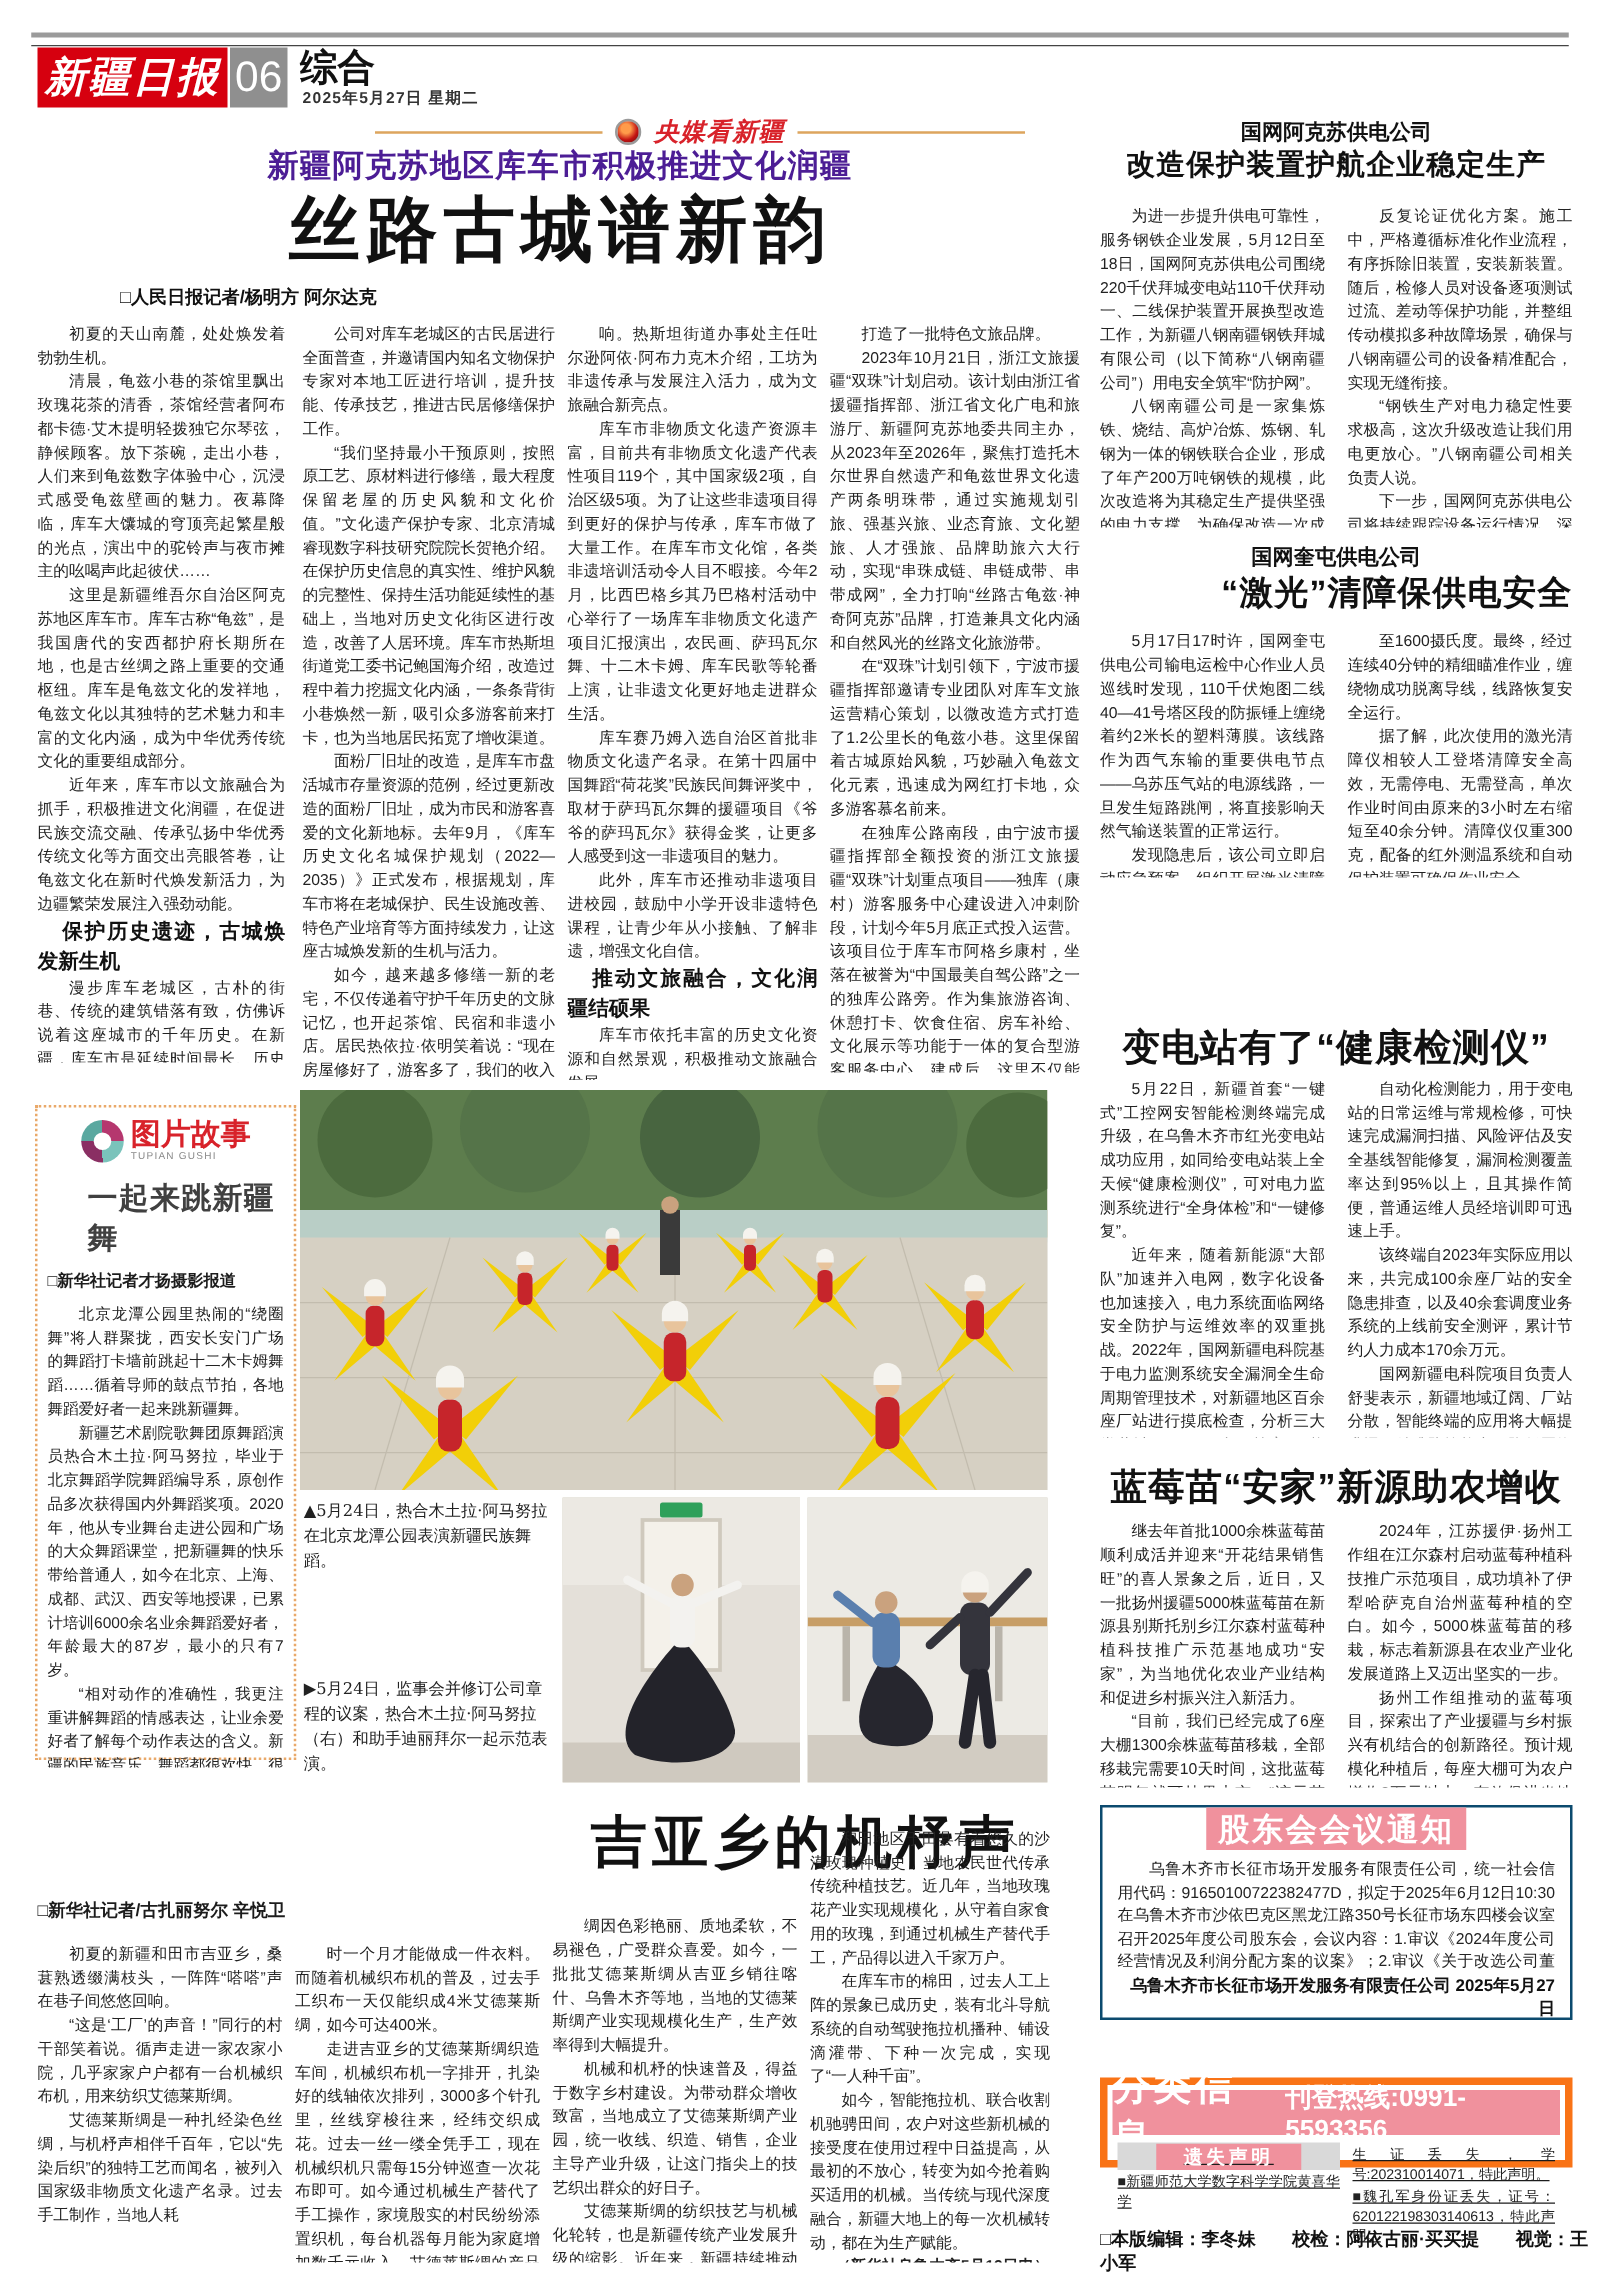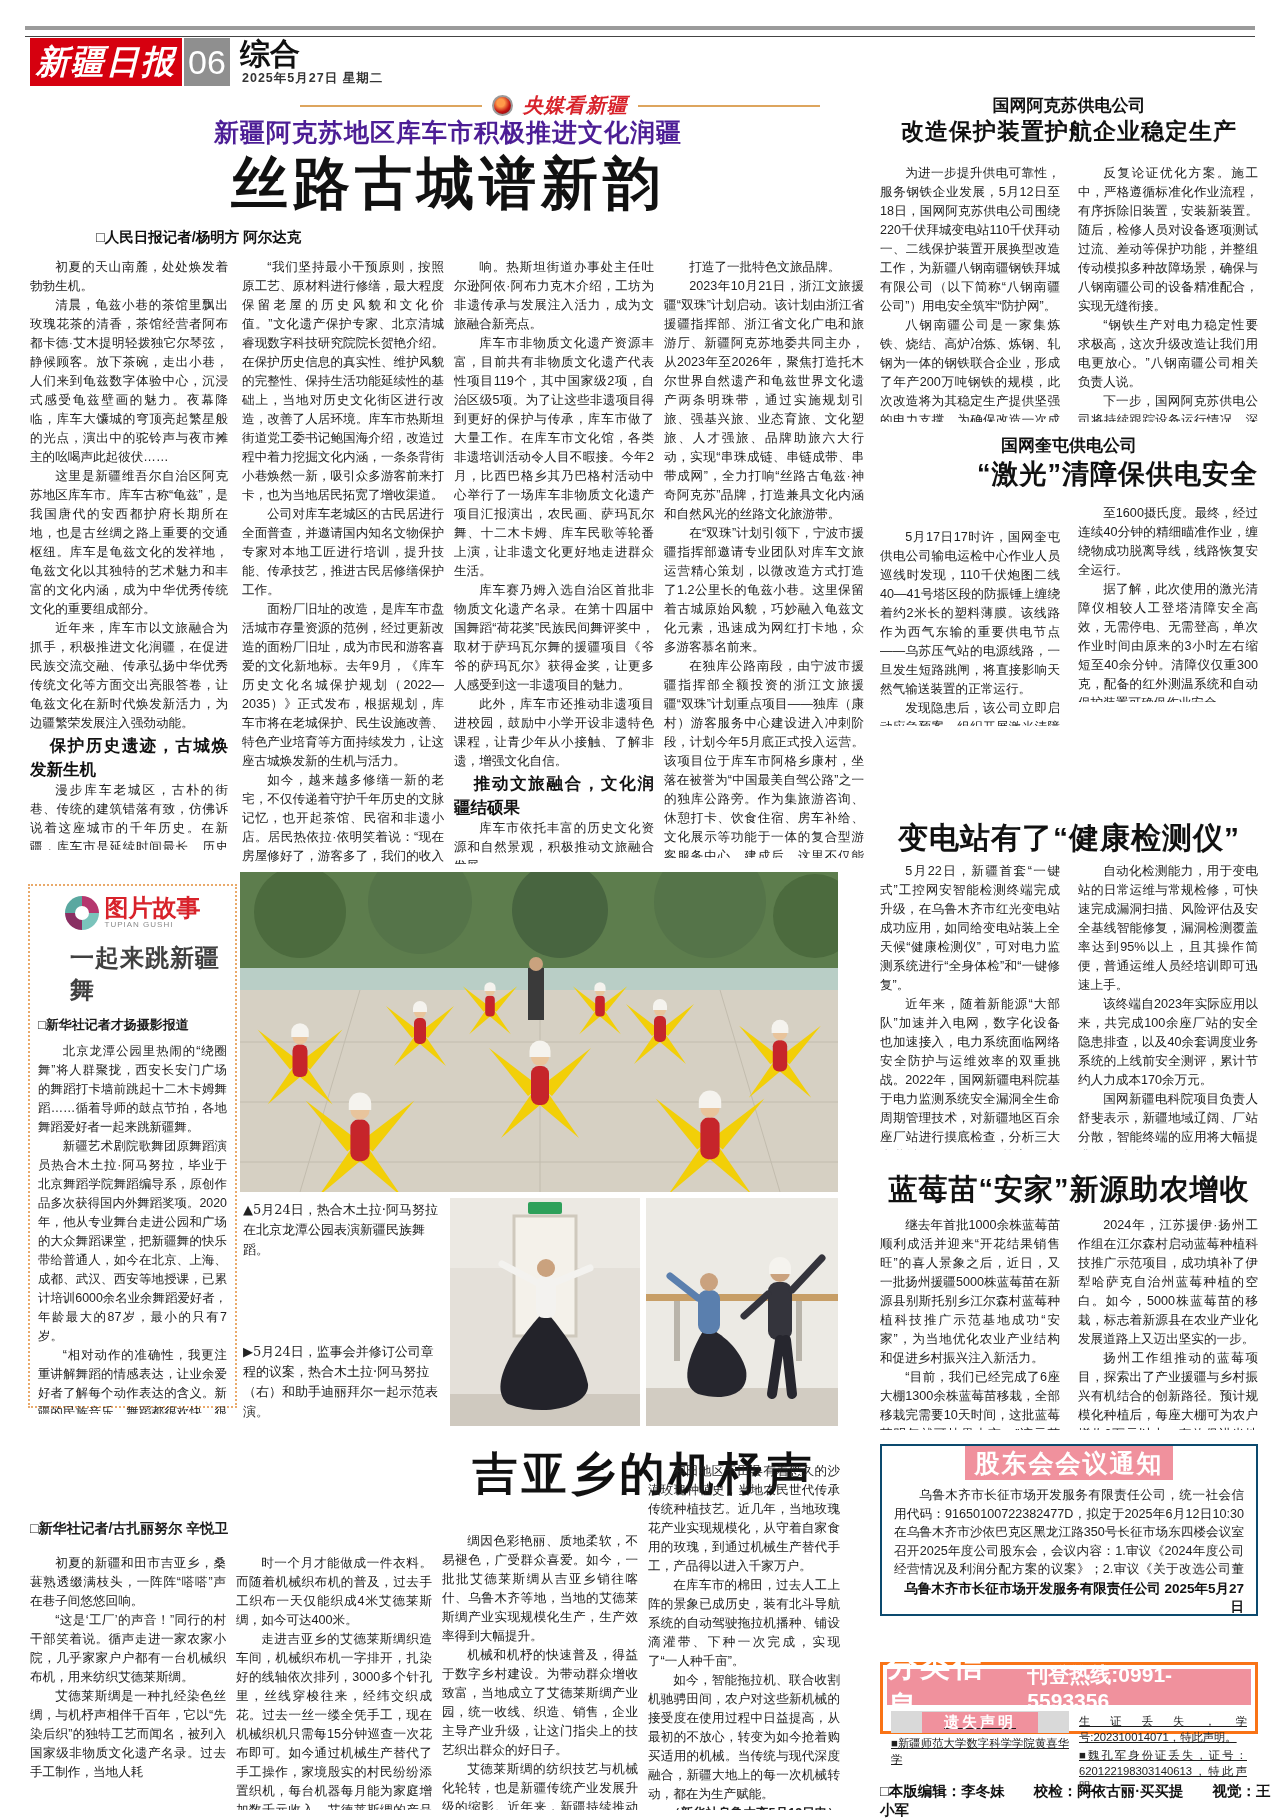--- a/index.html
+++ b/index.html
@@ -26,21 +26,21 @@
   .b-note{text-align:right;font-weight:bold;}
   
   .rr-kicker{position:absolute;left:880px;width:378px;text-align:center;font-size:17px;font-weight:700;color:#111;}
   .rr-headline{position:absolute;left:880px;width:378px;text-align:center;font-weight:900;color:#111;letter-spacing:1px;}
   
   .notice-box{position:absolute;left:880px;top:1444px;width:378px;height:172px;border:2px solid #0c4a6e;box-sizing:border-box;}
   .notice-title{width:208px;height:34px;margin:0 auto;background:#f0919d;color:#fff;font-size:25px;font-weight:900;display:flex;align-items:center;justify-content:center;letter-spacing:2px;}
   .notice-body{padding:6px 12px 0;font-size:12.6px;line-height:18.5px;text-align:justify;text-indent:2em;color:#222;}
   .notice-sign{padding:2px 12px 0;font-size:13.5px;font-weight:900;text-align:right;color:#111;}
   
-  .cls-box{position:absolute;left:880px;top:1662px;width:378px;height:72px;border:3px solid #f97316;box-sizing:border-box;}
+  .cls-box{position:absolute;left:880px;top:1662px;width:378px;height:72px;border:6px solid #f97316;box-sizing:border-box;}
   .cls-banner{margin:4px;height:36px;background:#f0919d;color:#fff;display:flex;align-items:center;justify-content:center;gap:10px;}
   .cls-banner .t1{font-size:30px;font-weight:900;letter-spacing:3px;}
   .cls-banner .t2{font-size:21px;font-weight:900;}
   .cls-cols{display:flex;padding:2px 8px 0;gap:10px;text-decoration:underline;}
   .loss-strip{height:22px;background:#d9d9d9;display:flex;align-items:center;justify-content:center;}
   .loss-label{background:#f0919d;color:#fff;font-size:15px;font-weight:900;padding:1px 22px;letter-spacing:3px;}
   .cls-item{font-size:11.3px;line-height:15.5px;color:#222;text-align:justify;margin-top:3px;}
   .editor-line{position:absolute;left:880px;top:1782px;font-size:14.5px;font-weight:bold;color:#111;}
   
   .ps-box{position:absolute;left:28px;top:884px;width:209px;height:524px;border:2px dotted #e9a96a;box-sizing:border-box;padding:10px 8px 0;}
@@ -81,22 +81,22 @@
 <div class="abs byline" style="left:96px;top:228px;">□人民日报记者/杨明方 阿尔达克</div>
 <div class="col" style="left:30px;top:258px;width:198px;height:592px;">
     <p class="b-p">初夏的天山南麓，处处焕发着勃勃生机。</p>
     <p class="b-p">清晨，龟兹小巷的茶馆里飘出玫瑰花茶的清香，茶馆经营者阿布都卡德·艾木提明轻拨独它尔琴弦，静候顾客。放下茶碗，走出小巷，人们来到龟兹数字体验中心，沉浸式感受龟兹壁画的魅力。夜幕降临，库车大馕城的穹顶亮起繁星般的光点，演出中的驼铃声与夜市摊主的吆喝声此起彼伏……</p>
     <p class="b-p">这里是新疆维吾尔自治区阿克苏地区库车市。库车古称“龟兹”，是我国唐代的安西都护府长期所在地，也是古丝绸之路上重要的交通枢纽。库车是龟兹文化的发祥地，龟兹文化以其独特的艺术魅力和丰富的文化内涵，成为中华优秀传统文化的重要组成部分。</p>
     <p class="b-p">近年来，库车市以文旅融合为抓手，积极推进文化润疆，在促进民族交流交融、传承弘扬中华优秀传统文化等方面交出亮眼答卷，让龟兹文化在新时代焕发新活力，为边疆繁荣发展注入强劲动能。</p>
     <p class="b-h">保护历史遗迹，古城焕发新生机</p>
     <p class="b-p">漫步库车老城区，古朴的街巷、传统的建筑错落有致，仿佛诉说着这座城市的千年历史。在新疆，库车市是延续时间最长、历史文化遗产类型最为丰富的历史文化名城之一，有露天博物馆之称。</p>
   </div>
 <div class="col" style="left:242px;top:258px;width:202px;height:606px;">
+    <p class="b-p">公司对库车老城区的古民居进行全面普查，并邀请国内知名文物保护专家对本地工匠进行培训，提升技能、传承技艺，推进古民居修缮保护工作。</p>
     <p class="b-p">“我们坚持最小干预原则，按照原工艺、原材料进行修缮，最大程度保留老屋的历史风貌和文化价值。”文化遗产保护专家、北京清城睿现数字科技研究院院长贺艳介绍。在保护历史信息的真实性、维护风貌的完整性、保持生活功能延续性的基础上，当地对历史文化街区进行改造，改善了人居环境。库车市热斯坦街道党工委书记鲍国海介绍，改造过程中着力挖掘文化内涵，一条条背街小巷焕然一新，吸引众多游客前来打卡，也为当地居民拓宽了增收渠道。</p>
-    <p class="b-p">公司对库车老城区的古民居进行全面普查，并邀请国内知名文物保护专家对本地工匠进行培训，提升技能、传承技艺，推进古民居修缮保护工作。</p>
     <p class="b-p">面粉厂旧址的改造，是库车市盘活城市存量资源的范例，经过更新改造的面粉厂旧址，成为市民和游客喜爱的文化新地标。去年9月，《库车历史文化名城保护规划（2022—2035）》正式发布，根据规划，库车市将在老城保护、民生设施改善、特色产业培育等方面持续发力，让这座古城焕发新的生机与活力。</p>
     <p class="b-p">如今，越来越多修缮一新的老宅，不仅传递着守护千年历史的文脉记忆，也开起茶馆、民宿和非遗小店。居民热依拉·依明笑着说：“现在房屋修好了，游客多了，我们的收入也增加了。”老屋重焕光彩，也让更多孩子了解千年库车的历史文化。</p>
   </div>
 <div class="col" style="left:454px;top:258px;width:200px;height:606px;">
     <p class="b-p">响。热斯坦街道办事处主任吐尔逊阿依·阿布力克木介绍，工坊为非遗传承与发展注入活力，成为文旅融合新亮点。</p>
     <p class="b-p">库车市非物质文化遗产资源丰富，目前共有非物质文化遗产代表性项目119个，其中国家级2项，自治区级5项。为了让这些非遗项目得到更好的保护与传承，库车市做了大量工作。在库车市文化馆，各类非遗培训活动令人目不暇接。今年2月，比西巴格乡其乃巴格村活动中心举行了一场库车非物质文化遗产项目汇报演出，农民画、萨玛瓦尔舞、十二木卡姆、库车民歌等轮番上演，让非遗文化更好地走进群众生活。</p>
     <p class="b-p">库车赛乃姆入选自治区首批非物质文化遗产名录。在第十四届中国舞蹈“荷花奖”民族民间舞评奖中，取材于萨玛瓦尔舞的援疆项目《爷爷的萨玛瓦尔》获得金奖，让更多人感受到这一非遗项目的魅力。</p>
     <p class="b-p">此外，库车市还推动非遗项目进校园，鼓励中小学开设非遗特色课程，让青少年从小接触、了解非遗，增强文化自信。</p>
     <p class="b-h">推动文旅融合，文化润疆结硕果</p>
     <p class="b-p">库车市依托丰富的历史文化资源和自然景观，积极推动文旅融合发展，</p>
@@ -115,21 +115,21 @@
     <p class="b-p">八钢南疆公司是一家集炼铁、烧结、高炉冶炼、炼钢、轧钢为一体的钢铁联合企业，形成了年产200万吨钢铁的规模，此次改造将为其稳定生产提供坚强的电力支撑。为确保改造一次成功，该公司提前组织人员开展现场勘查，结合设备状况</p>
   </div>
 <div class="col" style="left:1078px;top:164px;width:180px;height:258px;">
     <p class="b-p">反复论证优化方案。施工中，严格遵循标准化作业流程，有序拆除旧装置，安装新装置。随后，检修人员对设备逐项测试过流、差动等保护功能，并整组传动模拟多种故障场景，确保与八钢南疆公司的设备精准配合，实现无缝衔接。</p>
     <p class="b-p">“钢铁生产对电力稳定性要求极高，这次升级改造让我们用电更放心。”八钢南疆公司相关负责人说。</p>
     <p class="b-p">下一步，国网阿克苏供电公司将持续跟踪设备运行情况，深化供电服务保障，满足企业用电需求，以可靠供电助力地方经济社会高质量发展，更好满足拜城县及周边园区企业用电需求，为拜城经济社会高质量发展提供坚强电力保障。</p>
   </div>
 
 <div class="rr-kicker" style="top:434px;">国网奎屯供电公司</div>
 <div class="rr-headline" style="top:456px;font-size:27px;text-align:right;">“激光”清障保供电安全</div>
-<div class="col" style="left:880px;top:528px;width:180px;height:198px;">
+<div class="col" style="left:880px;top:504px;width:180px;height:198px;">
     <p class="b-p">5月17日17时许，国网奎屯供电公司输电运检中心作业人员巡线时发现，110千伏炮图二线40—41号塔区段的防振锤上缠绕着约2米长的塑料薄膜。该线路作为西气东输的重要供电节点——乌苏压气站的电源线路，一旦发生短路跳闸，将直接影响天然气输送装置的正常运行。</p>
     <p class="b-p">发现隐患后，该公司立即启动应急预案，组织开展激光清障作业。作业人员选定最佳作业点后，划定了半径15米的安全作业区域，并设置警示标志。“激光功率调至80%，焦距设定为35米。”随着操作指令的下达，工作人员通过高清瞄准镜将激光束精准聚焦塑料薄膜缠绕点，监测画面显示，薄膜表面温度迅速升</p>
   </div>
 <div class="col" style="left:1078px;top:504px;width:180px;height:198px;">
     <p class="b-p">至1600摄氏度。最终，经过连续40分钟的精细瞄准作业，缠绕物成功脱离导线，线路恢复安全运行。</p>
     <p class="b-p">据了解，此次使用的激光清障仪相较人工登塔清障安全高效，无需停电、无需登高，单次作业时间由原来的3小时左右缩短至40余分钟。清障仪仅重300克，配备的红外测温系统和自动保护装置可确保作业安全。</p>
   </div>
 
 <div class="rr-headline" style="top:818px;font-size:30px;">变电站有了“健康检测仪”</div>
 <div class="col" style="left:880px;top:862px;width:180px;height:288px;">

